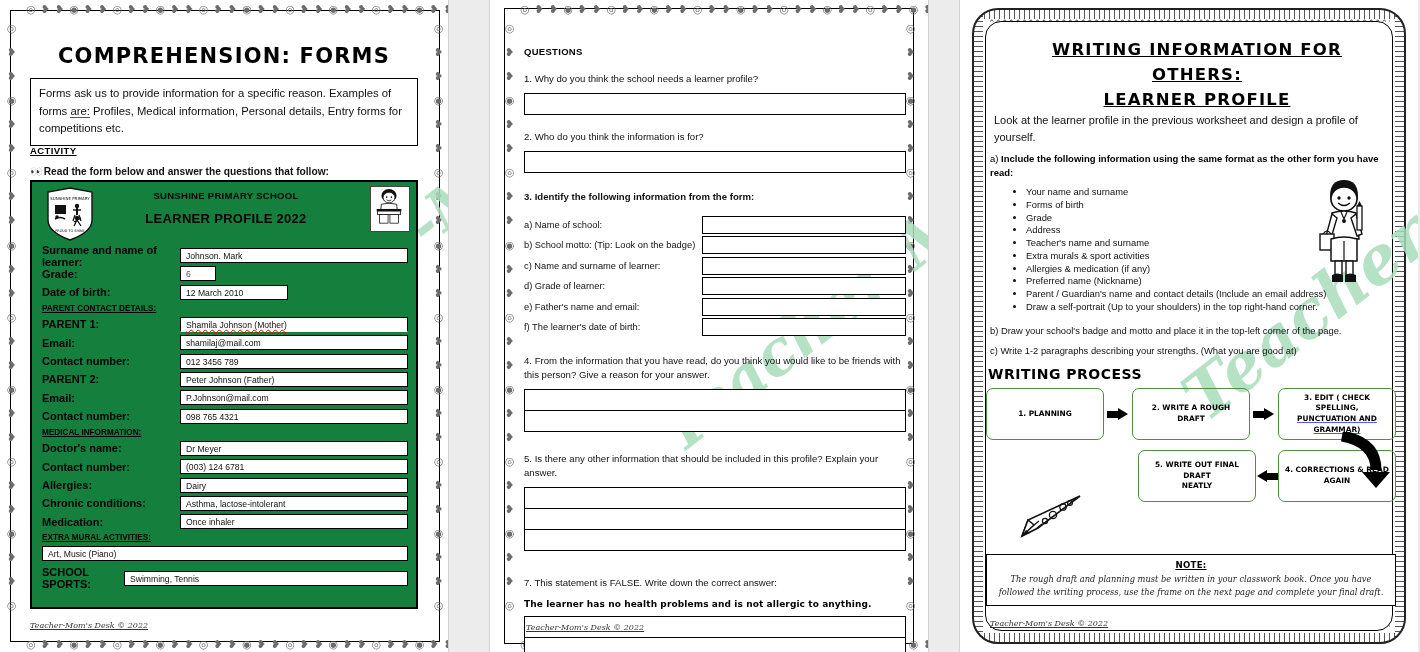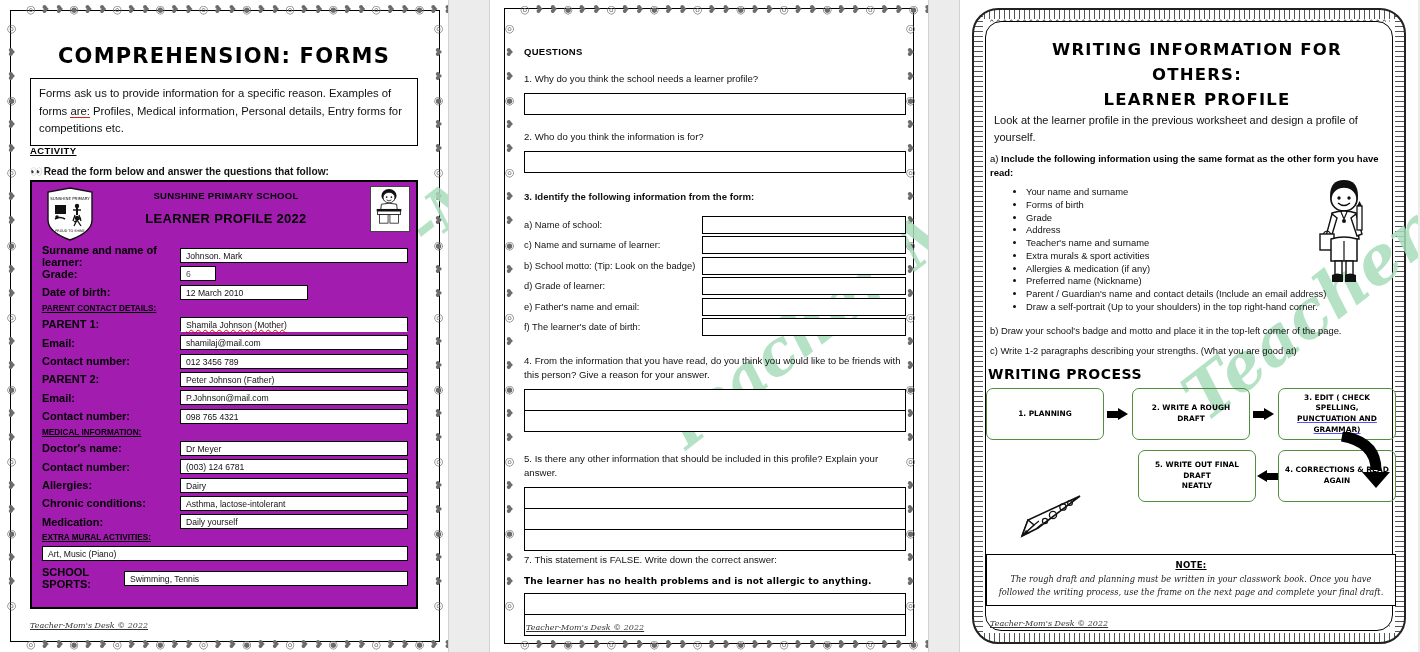--- a/index.html
+++ b/index.html
@@ -92,21 +92,21 @@
     position:absolute;top:145px;left:30px;font-size:9.5px;font-weight:bold;
     text-decoration:underline;letter-spacing:.4px;
   }
   .readline{
     position:absolute;top:166px;left:30px;font-size:10.2px;font-weight:bold;color:#111;
   }
   .eyes{letter-spacing:-1px;margin-right:2px;}
 
   .formbox{
     position:absolute;top:180px;left:30px;right:30px;bottom:43px;
-    border:2px solid #000;background:#a21caf;
+    border:2px solid #000;background:#15803d;
   }
   .badge{
     position:absolute;top:4px;left:12px;width:52px;height:56px;
   }
   .school-head{
     position:absolute;top:8px;left:70px;right:66px;text-align:center;
   }
   .school-name{font-size:9.5px;font-weight:bold;letter-spacing:.3px;}
   .school-sub{font-size:13px;font-weight:bold;letter-spacing:.3px;margin-top:10px;}
   .clip{
@@ -118,21 +118,21 @@
   .frow{display:flex;align-items:center;margin-bottom:3.4px;height:15px;}
   .flabel{font-size:11px;font-weight:bold;width:138px;flex:none;color:#000;}
   .fsection{font-size:8.2px;font-weight:bold;text-decoration:underline;margin:4px 0 4px 0;}
   .finput{
     border:1.1px solid #000;height:15px;line-height:15px;
     font-size:8.6px;padding-left:5px;color:#111;box-sizing:border-box;
     background:#fff;
   }
   .fi-wide{width:237px;}
   .fi-grade{width:36px;color:#555;}
-  .fi-dob{width:128px;}
+  .fi-dob{width:108px;}
   .fi-full{width:100%;}
   .squig{border-bottom:1.4px solid transparent;
     text-decoration:underline wavy #d00;text-decoration-skip-ink:none;}
   .sports-row{display:flex;align-items:center;margin-top:5px;justify-content:space-between;}
 
   .footer-hand{
     position:absolute;bottom:22px;left:30px;
     font-family:"DejaVu Serif", serif;font-style:italic;
     font-size:8px;color:#333;text-decoration:underline;
   }
@@ -153,21 +153,21 @@
   .sub-row{display:flex;align-items:center;margin-bottom:2.5px;}
   .sub-lbl{font-size:9.3px;width:178px;flex:none;color:#111;}
   .sub-box{border:1.3px solid #000;height:16px;width:208px;background:#fff;}
 
   .stmt{
     font-family:"DejaVu Sans", sans-serif;font-weight:bold;font-size:9px;
     margin-top:9px;color:#000;letter-spacing:.1px;
   }
 
   
-  .p3-title{position:absolute;top:38px;left:56px;right:40px;font-size:16.5px;line-height:1.5;}
+  .p3-title{position:absolute;top:38px;left:56px;right:40px;font-size:16.5px;line-height:1.5;text-decoration:underline;}
   .p3-intro{position:absolute;top:112px;left:34px;right:34px;font-size:11px;line-height:1.5;color:#111;}
   .p3-a{position:absolute;top:152px;left:30px;right:30px;font-size:9.5px;line-height:1.45;}
   .p3-a b{font-weight:bold;}
   .bullets{position:absolute;top:186px;left:52px;right:30px;}
   .bullets li{font-size:9.4px;line-height:1.36;color:#111;}
   .bullets ul{margin:0;padding-left:14px;}
   .p3-b{position:absolute;top:325px;left:30px;right:30px;font-size:9.4px;color:#111;}
   .p3-c{position:absolute;top:345px;left:30px;right:30px;font-size:9.4px;color:#111;}
 
   .wp-title{position:absolute;top:366px;left:28px;font-size:14px;font-weight:bold;
@@ -340,21 +340,21 @@
           <div class="frow">
             <span class="flabel">Allergies:</span>
             <span class="finput fi-wide">Dairy</span>
           </div>
           <div class="frow">
             <span class="flabel">Chronic conditions:</span>
             <span class="finput fi-wide">Asthma, lactose-intolerant</span>
           </div>
           <div class="frow">
             <span class="flabel">Medication:</span>
-            <span class="finput fi-wide">Daily yourself</span>
+            <span class="finput fi-wide">Once inhaler</span>
           </div>
 
           <div class="fsection">EXTRA MURAL ACTIVITIES:</div>
           <div class="finput fi-full">Art, Music (Piano)</div>
 
           <div class="sports-row">
             <span class="flabel" style="width:82px">SCHOOL SPORTS:</span>
             <span class="finput" style="flex:1">Swimming, Tennis</span>
           </div>
         </div>
@@ -386,25 +386,25 @@
         <div class="ansbox"></div>
 
         <div class="q-text b" style="margin-top:17px">3. Identify the following information from the form:</div>
 
         <div class="sub-grid">
           <div class="sub-row">
             <span class="sub-lbl">a) Name of school:</span>
             <span class="sub-box"></span>
           </div>
           <div class="sub-row">
+            <span class="sub-lbl">b) School motto: (Tip: Look on the badge)</span>
+            <span class="sub-box"></span>
+          </div>
+          <div class="sub-row">
             <span class="sub-lbl">c) Name and surname of learner:</span>
-            <span class="sub-box"></span>
-          </div>
-          <div class="sub-row">
-            <span class="sub-lbl">b) School motto: (Tip: Look on the badge)</span>
             <span class="sub-box"></span>
           </div>
           <div class="sub-row">
             <span class="sub-lbl">d) Grade of learner:</span>
             <span class="sub-box"></span>
           </div>
           <div class="sub-row">
             <span class="sub-lbl">e) Father's name and email:</span>
             <span class="sub-box"></span>
           </div>
@@ -420,21 +420,21 @@
           <div></div>
         </div>
 
         <div class="q-text" style="margin-top:20px">5. Is there any other information that should be included in this profile? Explain your answer.</div>
         <div class="stack">
           <div></div>
           <div></div>
           <div></div>
         </div>
 
-        <div class="q-text" style="margin-top:2px">7. This statement is FALSE. Write down the correct answer:</div>
+        <div class="q-text" style="margin-top:25px">7. This statement is FALSE. Write down the correct answer:</div>
         <div class="stmt">The learner has no health problems and is not allergic to anything.</div>
         <div class="stack">
           <div></div>
           <div></div>
         </div>
       </div>
 
       <div class="footer-hand">Teacher-Mom's Desk © 2022</div>
     </div>
   </div>

